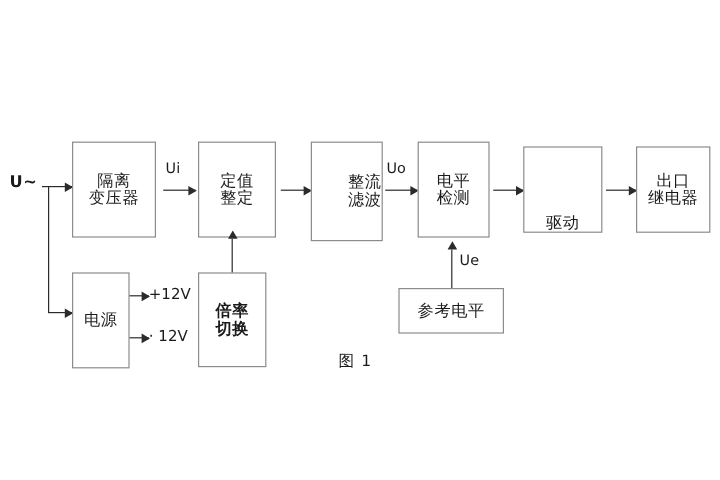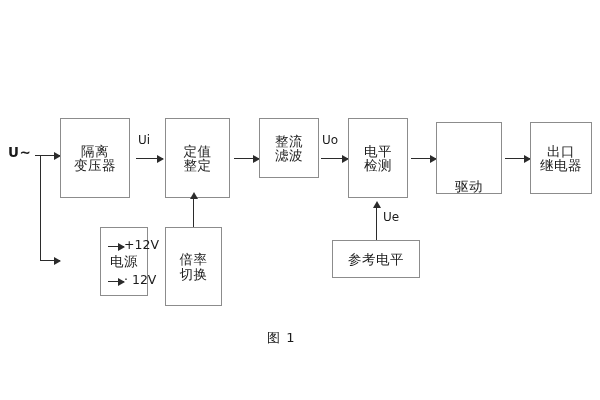--- a/index.html
+++ b/index.html
@@ -125,21 +125,21 @@
   <div class="lbl" style="left:138px; top:134px;">Ui</div>
   <div class="arrow-r" style="left:136px; top:158px; width:27px;"></div>
 
   <div class="block" style="left:165px; top:118px; width:65px; height:80px;">
     <span class="ln">定值</span>
     <span class="ln">整定</span>
   </div>
 
   <div class="arrow-r" style="left:234px; top:158px; width:25px;"></div>
 
-  <div class="block" style="left:259px; top:118px; width:60px; height:60px;">
+  <div class="block" style="left:259px; top:118px; width:60px; height:83px;align-items:flex-end;">
     <span class="ln">整流</span>
     <span class="ln">滤波</span>
   </div>
 
   <div class="lbl" style="left:322px; top:134px;">Uo</div>
   <div class="arrow-r" style="left:321px; top:158px; width:27px;"></div>
 
   <div class="block" style="left:348px; top:118px; width:60px; height:80px;">
     <span class="ln">电平</span>
     <span class="ln">检测</span>
@@ -151,39 +151,39 @@
     <span class="ln">驱动</span>
   </div>
 
   <div class="arrow-r" style="left:505px; top:158px; width:25px;"></div>
 
   <div class="block" style="left:530px; top:122px; width:62px; height:72px;">
     <span class="ln">出口</span>
     <span class="ln">继电器</span>
   </div>
 
-  <div class="block" style="left:60px; top:227px; width:48px; height:69px;margin-left:40px;">
+  <div class="block" style="left:60px; top:227px; width:48px; height:80px;">
     <span class="ln">电源</span>
   </div>
 
   <div class="arrow-r" style="left:108px; top:246px; width:16px;"></div>
   <div class="lbl small" style="left:124px; top:239px;">+12V</div>
 
   <div class="arrow-r" style="left:108px; top:281px; width:16px;"></div>
   <div class="lbl small" style="left:124px; top:274px;">· 12V</div>
 
-  <div class="block" style="left:165px; top:227px; width:57px; height:79px;">
+  <div class="block" style="left:165px; top:227px; width:57px; height:79px;font-weight:bold;">
     <span class="ln">倍率</span>
     <span class="ln">切换</span>
   </div>
 
   <div class="arrow-u" style="left:193px; top:199px; height:28px;"></div>
 
   <div class="block" style="left:332px; top:240px; width:88px; height:38px;">
     <span class="ln">参考电平</span>
   </div>
 
   <div class="arrow-u" style="left:376px; top:208px; height:32px;"></div>
   <div class="lbl" style="left:383px; top:211px;">Ue</div>
 
-  <div class="caption" style="left:267px; top:292px;margin-top:37px;">图 1</div>
+  <div class="caption" style="left:282px; top:292px;">图 1</div>
 
 </div>
 
 </body></html>

